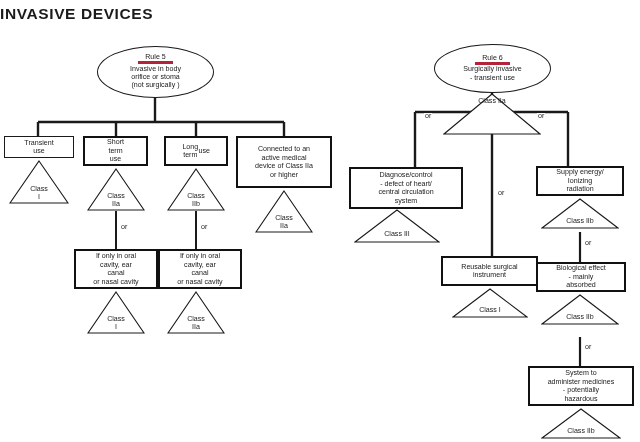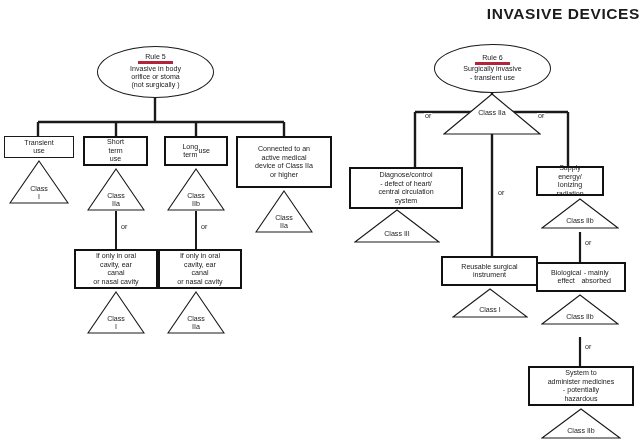--- a/index.html
+++ b/index.html
@@ -33,21 +33,21 @@
     position: absolute;
     box-sizing: border-box;
   }
 
   
   .title {
     position: absolute;
     left: 0;
     top: 5px;
     width: 640px;
-    text-align: right;
+    text-align: left;
     font-size: 15.5px;
     font-weight: bold;
     letter-spacing: 0.6px;
     color: #1b1b1b;
   }
 
   
   .ellipse {
     border: 1.4px solid #1a1a1a;
     border-radius: 50%;
@@ -269,21 +269,21 @@
   <div class="node ellipse" style="left:434px; top:44px; width:117px; height:49px;">
     <span class="rule-tag">Rule 6</span>
     <span class="body-line">Surgically invasive</span>
     <span class="body-line">- transient use</span>
   </div>
 
   <div class="tri" style="left:443px; top:93px; width:98px; height:42px;">
     <svg width="98" height="42" viewBox="0 0 98 42">
       <polygon points="49,1 97,41 1,41" fill="#ffffff" stroke="#1a1a1a" stroke-width="1.1"></polygon>
     </svg>
-    <div class="tri-label" style="padding-bottom:18px;">
+    <div class="tri-label" style="padding-bottom:30px;">
       <span>Class IIa</span>
     </div>
   </div>
 
   <div class="orlabel" style="left:424px; top:113px;">or</div>
   <div class="orlabel" style="left:497px; top:190px;">or</div>
   <div class="orlabel" style="left:537px; top:113px;">or</div>
 
   <div class="node box thick" style="left:349px; top:167px; width:114px; height:42px; flex-direction:column;">
     <span class="ln">Diagnose/control</span>
@@ -305,35 +305,35 @@
   </div>
   <div class="tri" style="left:452px; top:288px; width:76px; height:30px;">
     <svg width="76" height="30" viewBox="0 0 76 30">
       <polygon points="38,1 75,29 1,29" fill="#ffffff" stroke="#1a1a1a" stroke-width="1.1"></polygon>
     </svg>
     <div class="tri-label" style="padding-bottom:4px;">
       <span>Class I</span>
     </div>
   </div>
 
-  <div class="node box thick" style="left:536px; top:166px; width:68px; height:30px; flex-direction:column;">
+  <div class="node box thick" style="left:536px; top:166px; width:88px; height:30px; flex-direction:column;">
     <span class="ln">Supply energy/</span>
     <span class="ln">Ionizing radiation</span>
   </div>
   <div class="tri" style="left:541px; top:198px; width:78px; height:31px;">
     <svg width="78" height="31" viewBox="0 0 78 31">
       <polygon points="39,1 77,30 1,30" fill="#ffffff" stroke="#1a1a1a" stroke-width="1.1"></polygon>
     </svg>
     <div class="tri-label" style="padding-bottom:4px;">
       <span>Class IIb</span>
     </div>
   </div>
 
   <div class="orlabel" style="left:584px; top:240px;">or</div>
-  <div class="node box thick" style="left:536px; top:262px; width:90px; height:30px; ">
+  <div class="node box thick" style="left:536px; top:262px; width:90px; height:30px; flex-direction:column;">
     <span class="ln">Biological effect</span>
     <span class="ln">- mainly absorbed</span>
   </div>
   <div class="tri" style="left:541px; top:294px; width:78px; height:31px;">
     <svg width="78" height="31" viewBox="0 0 78 31">
       <polygon points="39,1 77,30 1,30" fill="#ffffff" stroke="#1a1a1a" stroke-width="1.1"></polygon>
     </svg>
     <div class="tri-label" style="padding-bottom:4px;">
       <span>Class IIb</span>
     </div>

